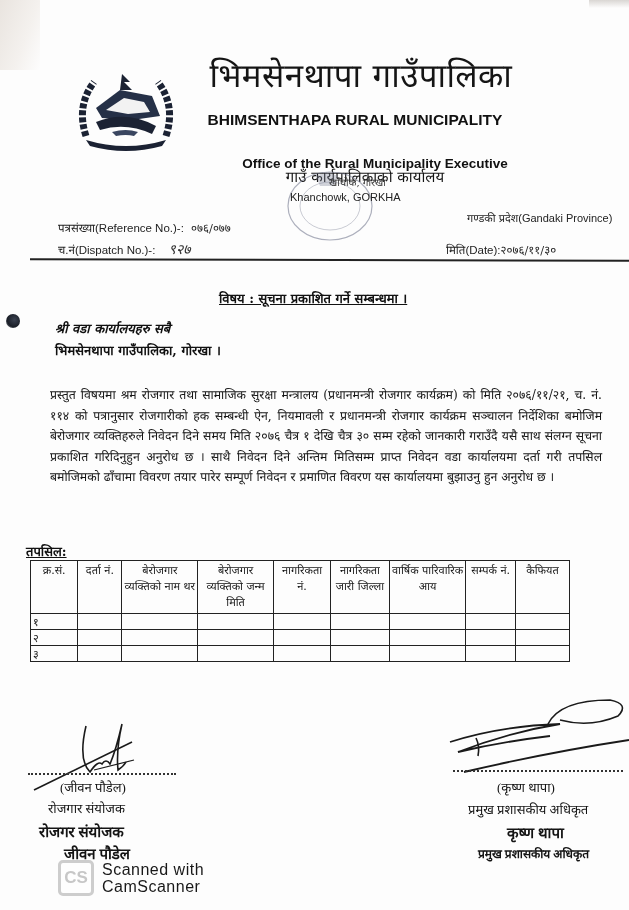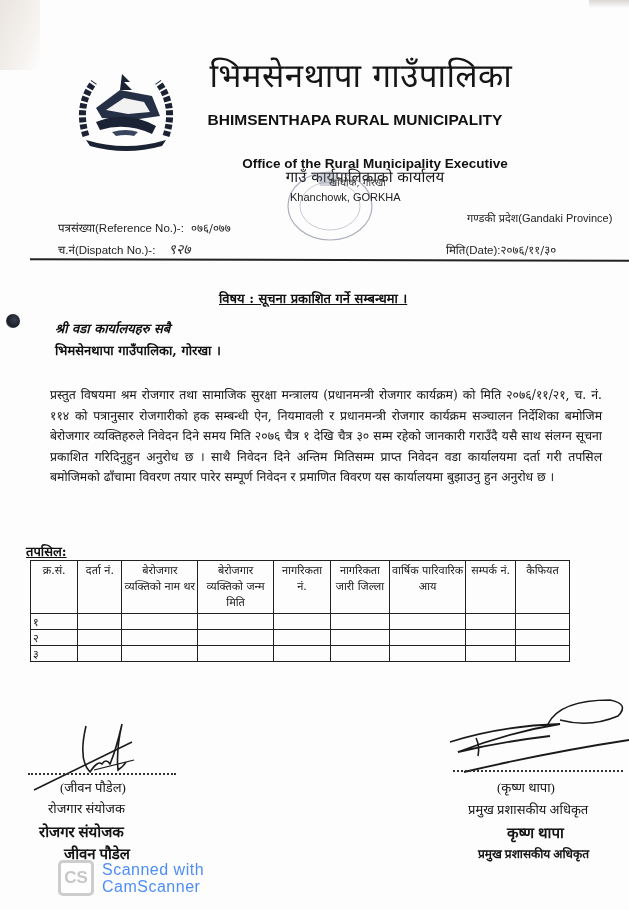--- a/index.html
+++ b/index.html
@@ -70,21 +70,21 @@
   .sl-seal2 { left:64px; top:843px; font-size:15px; font-weight:bold; }
   .sr-name { left:497px; top:778px; font-size:13px; }
   .sr-title { left:468px; top:800px; font-size:13px; }
   .sr-seal1 { left:507px; top:822px; font-size:15px; font-weight:bold; }
   .sr-seal2 { left:478px; top:845px; font-size:12px; font-weight:bold; }
 
   .watermark { position:absolute; left:22px; top:860px; display:flex; align-items:center; gap:8px; opacity:0.9; }
   .cs-box { width:36px; height:36px; border:3px solid #c8c8c8; border-radius:5px; box-sizing:border-box;
     display:flex; align-items:center; justify-content:center; font-family:"Liberation Sans", sans-serif;
     font-weight:bold; font-size:17px; color:#c2c2c2; background:#fff;margin-left:36px; }
-  .cs-text { font-family:"Liberation Sans", sans-serif; font-size:16px; line-height:17px; color:#3b82f6; letter-spacing:0.5px; }
+  .cs-text { font-family:"Liberation Sans", sans-serif; font-size:16px; line-height:17px; color:#000000; letter-spacing:0.5px; }
 </style>
 </head>
 <body>
 
 <div class="corner-shade"></div>
 <div class="corner-shade-r"></div>
 
 <svg class="emblem" viewBox="0 0 108 92">
   <path d="M14 70 Q4 40 22 16" stroke="#1b2233" stroke-width="7" fill="none" stroke-dasharray="5 2"></path>
   <path d="M94 70 Q104 40 86 16" stroke="#1b2233" stroke-width="7" fill="none" stroke-dasharray="5 2"></path>

